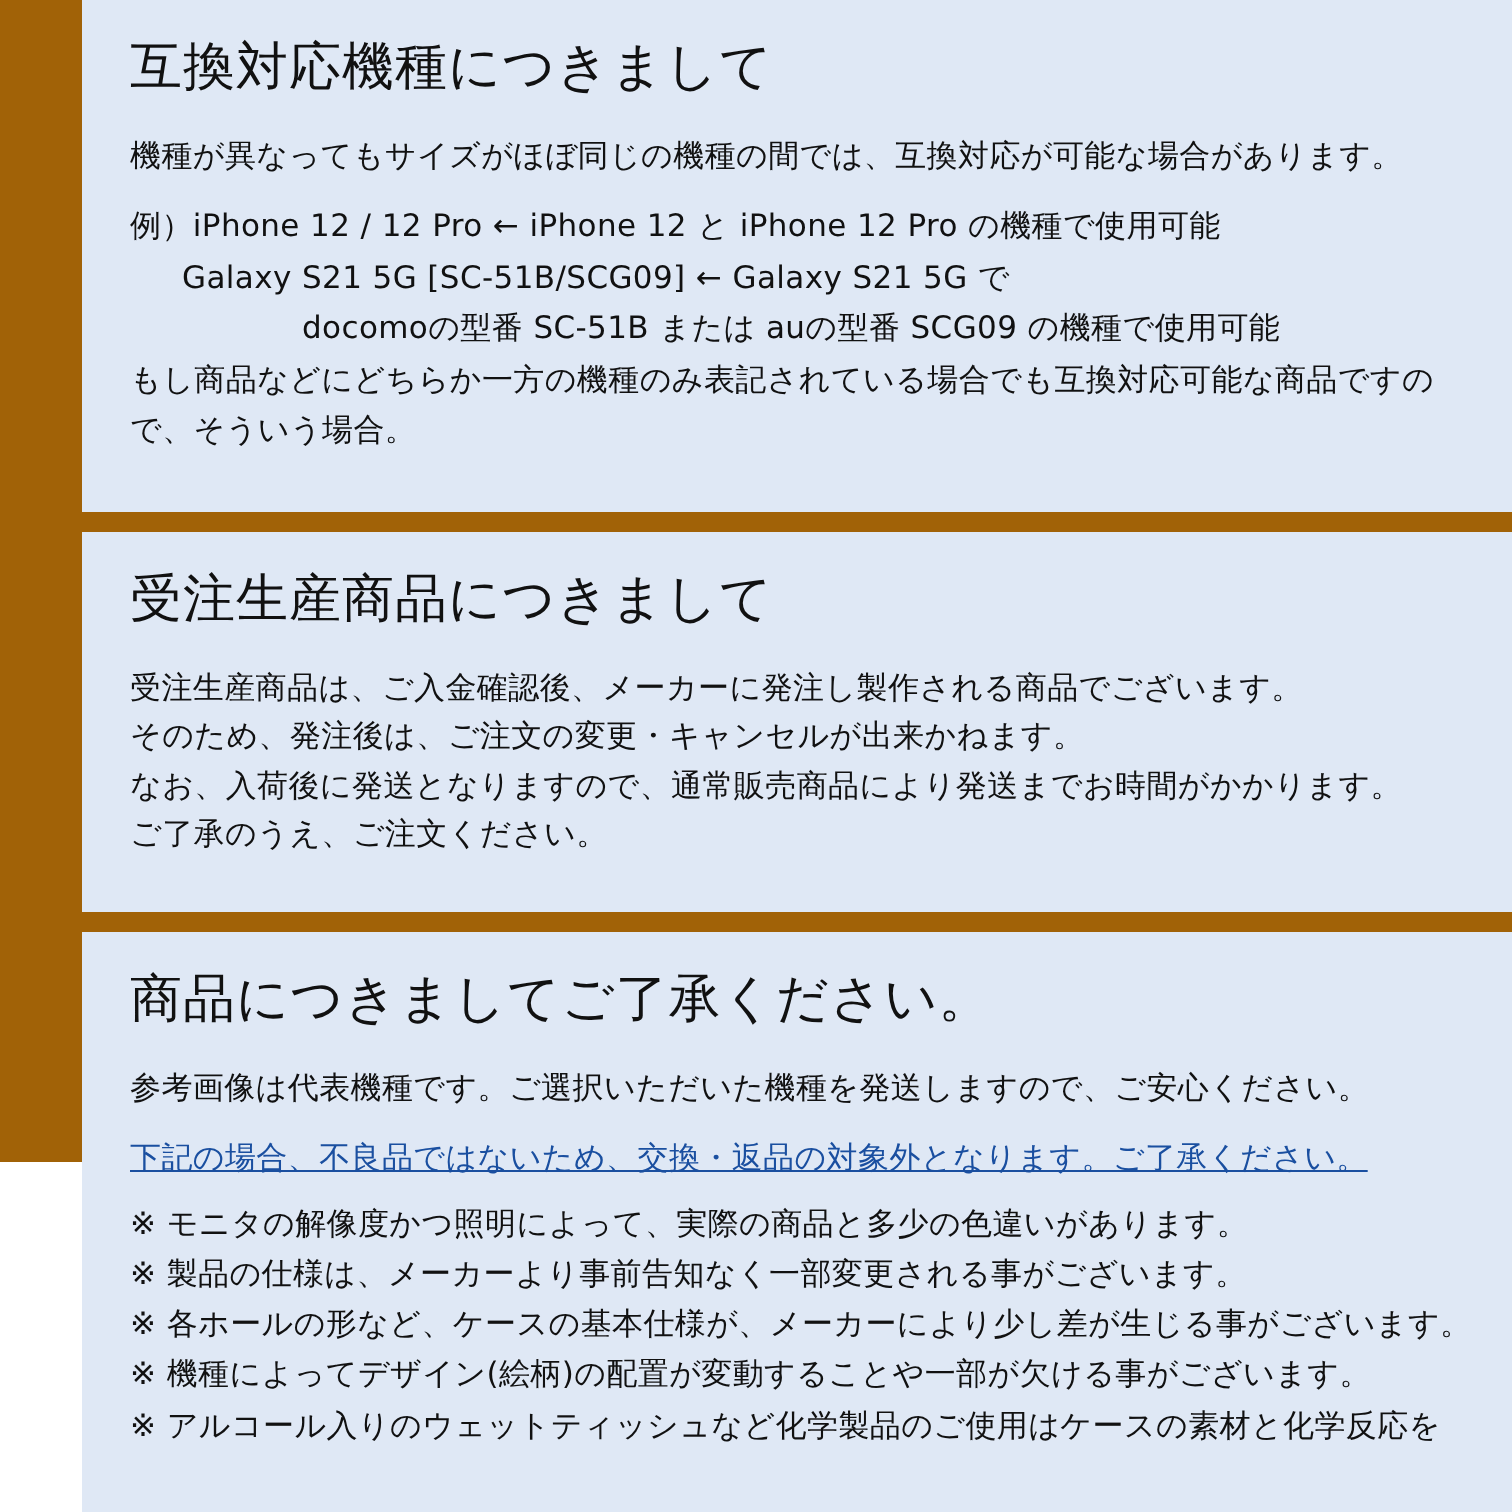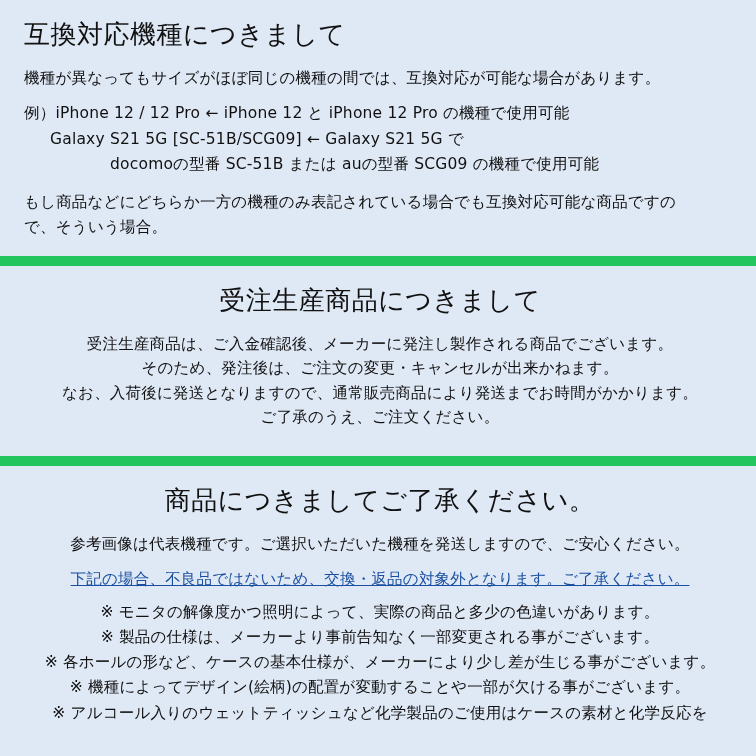--- a/index.html
+++ b/index.html
@@ -11,32 +11,32 @@
     height: 756px;
     background: #ffffff;
     font-family: "DejaVu Sans", "Liberation Sans", sans-serif;
     color: #111111;
     overflow: hidden;
   }
   .page {
     width: 756px;
     height: 581px;
     position: relative;
-    background: #22c55e;
+    background: #a16207;
     box-sizing: border-box;
+    padding-left: 41px;
   }
   .section {
     position: relative;
     background: #dfe8f5;
     box-sizing: border-box;
     padding: 14px 20px 16px 22px;
   }
   .section + .section {
     margin-top: 10px;
-    text-align: center;
   }
   .section-1 { height: 256px; }
   .section-2 { height: 190px; }
   .section-3 { height: 290px; }
 
   .heading {
     font-size: 26px;
     line-height: 1.3;
     font-weight: 400;
     color: #111111;
@@ -44,21 +44,21 @@
     letter-spacing: 0.5px;
   }
   .para {
     font-size: 15.5px;
     line-height: 1.62;
     color: #111111;
     margin: 0 0 0 2px;
     letter-spacing: 0.2px;
   }
   .para.tight { line-height: 1.58; }
-  .gap-top { margin-top: 12px; }
+  .gap-top { }
 
   .example-block {
     font-size: 15.5px;
     line-height: 1.66;
     margin: 10px 0 0 2px;
     letter-spacing: 0.2px;
   }
   .indent-1 { padding-left: 26px; }
   .indent-2 { padding-left: 86px; }
 

